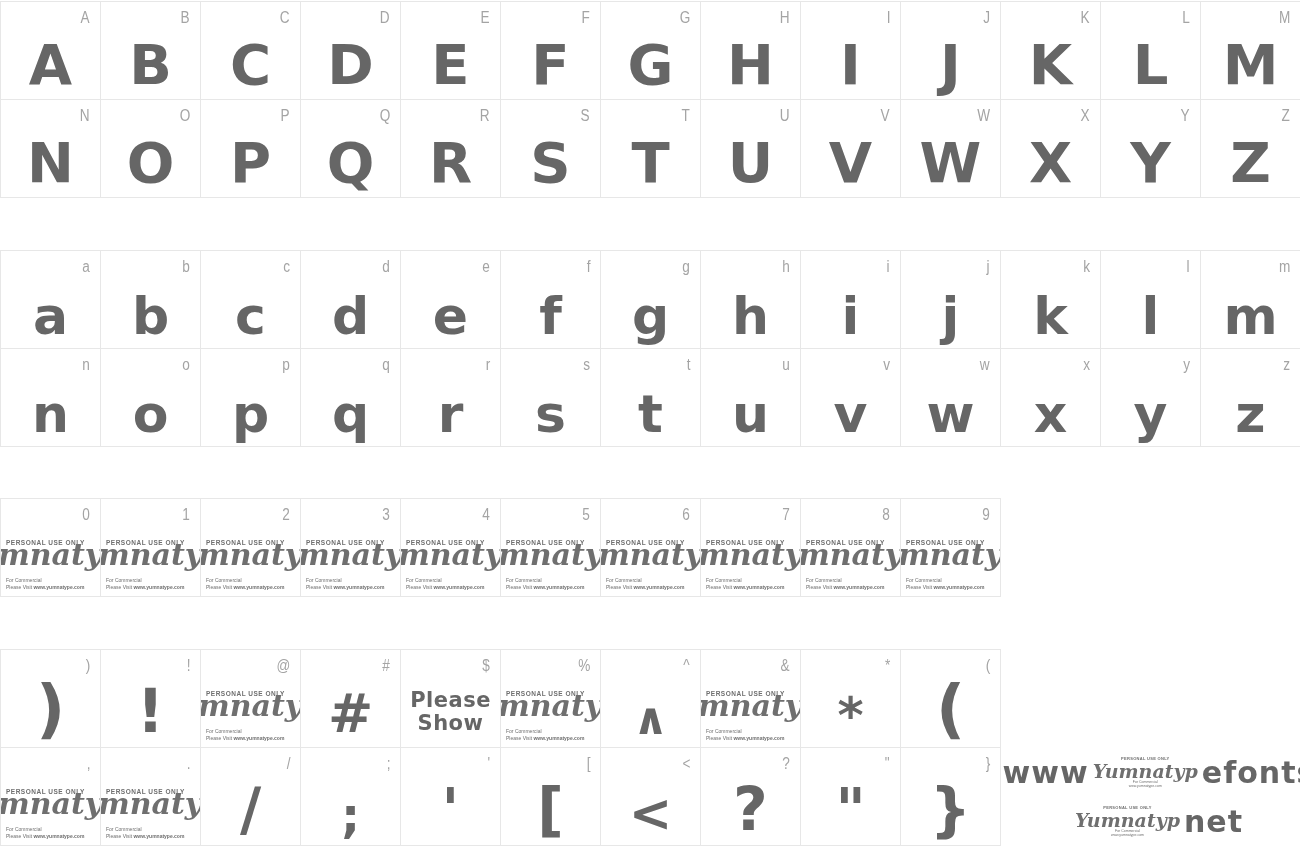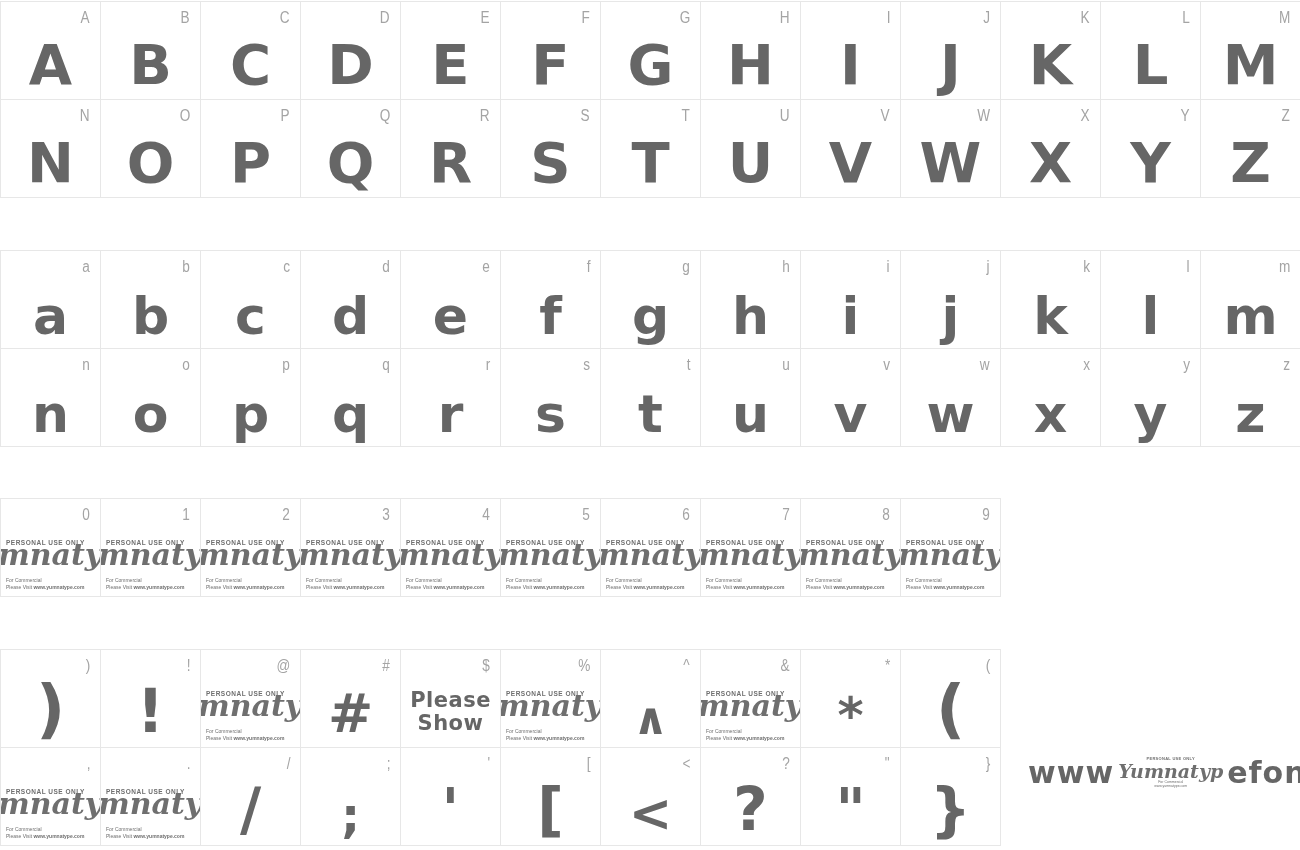--- a/index.html
+++ b/index.html
@@ -43,21 +43,21 @@
   .wm-b2{position:absolute;left:5px;top:85px;font-size:5px;white-space:nowrap;}
   .wm-b2 b{font-weight:700;}
 
   
   .cell-logo{text-align:center;font-family:"DejaVu Sans",sans-serif;font-weight:700;
         font-size:21px;letter-spacing:.5px;line-height:1.1;color:var(--c-glyph);
         margin-bottom:6px;}
 
   
   .brand{position:absolute;left:1028px;top:748px;width:262px;
-        display:flex;align-items:center;}
+        display:flex;flex-direction:column;align-items:center;}
   .brand-row{display:flex;align-items:center;gap:4px;height:49px;}
   .chunk{font-family:"DejaVu Sans",sans-serif;font-weight:700;font-size:30px;
         letter-spacing:1px;color:var(--c-glyph);line-height:1;}
   .wm-mini{display:flex;flex-direction:column;align-items:center;color:var(--c-wm);}
   .wm-mini-top{font-size:4px;font-weight:700;letter-spacing:.3px;line-height:1.3;white-space:nowrap;}
   .wm-mini-script{font-family:"DejaVu Serif",serif;font-style:italic;font-weight:700;
         font-size:19px;line-height:.95;white-space:nowrap;}
   .wm-mini-b{font-size:3.5px;line-height:1.3;white-space:nowrap;}
 </style>
 </head>

